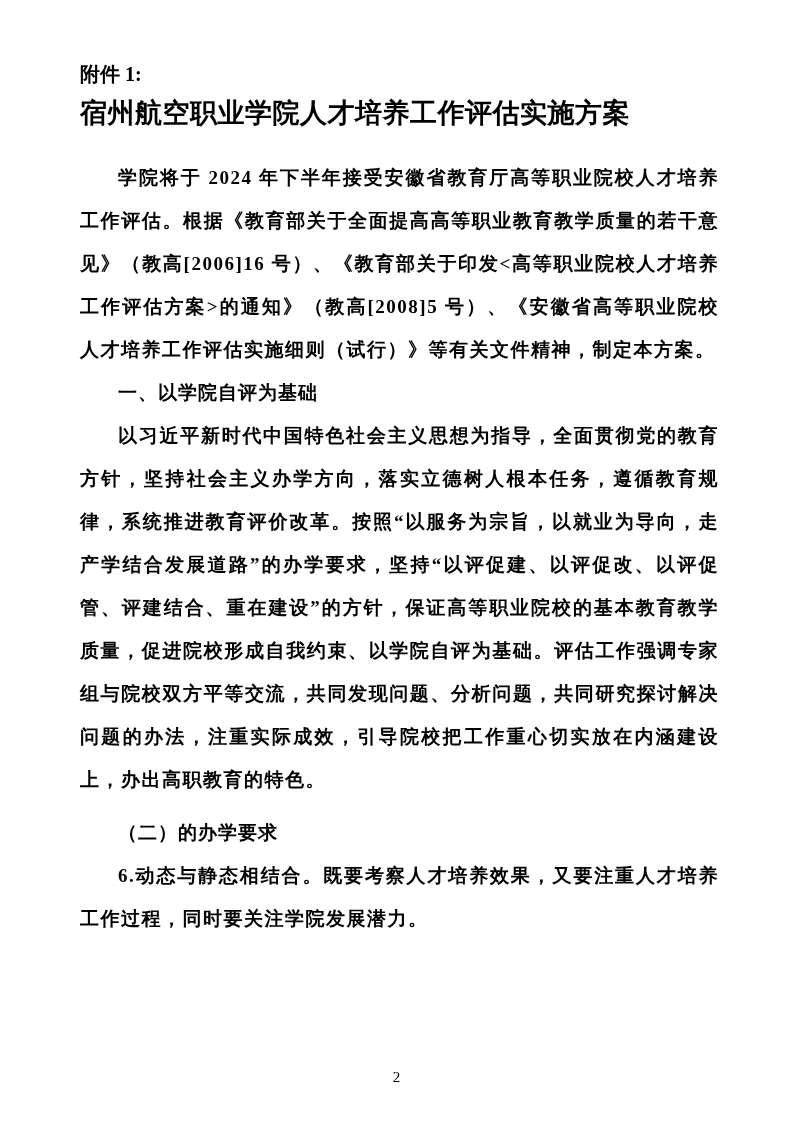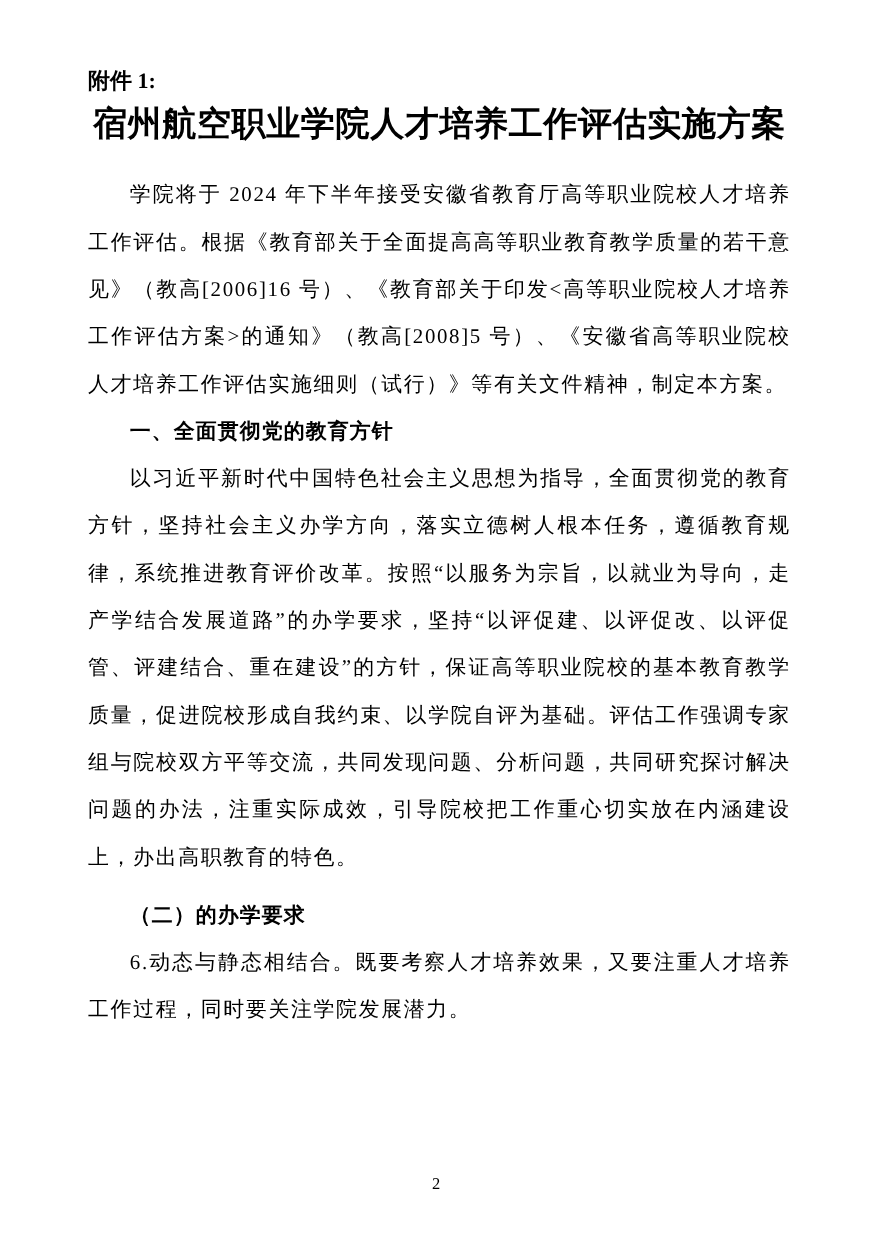--- a/index.html
+++ b/index.html
@@ -15,36 +15,36 @@
     color: #000000;
     overflow: hidden;
   }
   .attachment {
     font-size: 20px;
     font-weight: bold;
     line-height: 28px;
     font-family: "Liberation Serif", "DejaVu Serif", serif;
   }
   .doc-title {
-    text-align: center;
-    font-size: 31px;
+    font-size: 27px;
     font-weight: bold;
     letter-spacing: 0.5px;
     line-height: 38px;
     margin: 6px 0 24px 0;
   }
   .body-block {
     font-size: 19px;
     line-height: 43px;
     letter-spacing: 1.5px;
     text-align: justify;
   }
   p.para {
     margin: 0;
     text-indent: 2em;
+    font-weight: bold;
   }
   .h1, .h2 {
     font-weight: bold;
     text-indent: 2em;
     font-family: "Liberation Sans", "DejaVu Sans", sans-serif;
     letter-spacing: 1px;
   }
   .h2-principles { margin-top: 10px; }
   .pageno {
     position: absolute;
@@ -60,21 +60,21 @@
 <body>
 
 <div class="page">
 
   <div class="attachment">附件 1:</div>
 
   <div class="doc-title">宿州航空职业学院人才培养工作评估实施方案</div>
 
   <p class="para body-block">学院将于 2024 年下半年接受安徽省教育厅高等职业院校人才培养工作评估。根据《教育部关于全面提高高等职业教育教学质量的若干意见》（教高[2006]16 号）、《教育部关于印发&lt;高等职业院校人才培养工作评估方案&gt;的通知》（教高[2008]5 号）、《安徽省高等职业院校人才培养工作评估实施细则（试行）》等有关文件精神，制定本方案。</p>
 
-  <div class="h1 body-block">一、全面贯彻党的教育方针</div>
+  <div class="h1 body-block">一、以学院自评为基础</div>
 
 
   <p class="para body-block">以习近平新时代中国特色社会主义思想为指导，全面贯彻党的教育方针，坚持社会主义办学方向，落实立德树人根本任务，遵循教育规律，系统推进教育评价改革。按照“以服务为宗旨，以就业为导向，走产学结合发展道路”的办学要求，坚持“以评促建、以评促改、以评促管、评建结合、重在建设”的方针，保证高等职业院校的基本教育教学质量，促进院校形成自我约束、以学院自评为基础。评估工作强调专家组与院校双方平等交流，共同发现问题、分析问题，共同研究探讨解决问题的办法，注重实际成效，引导院校把工作重心切实放在内涵建设上，办出高职教育的特色。</p>
 
   <div class="h2 body-block h2-principles">（二）的办学要求</div>
 
 
   <p class="para body-block">6.动态与静态相结合。既要考察人才培养效果，又要注重人才培养工作过程，同时要关注学院发展潜力。</p>
 
   <div class="pageno">2</div>

